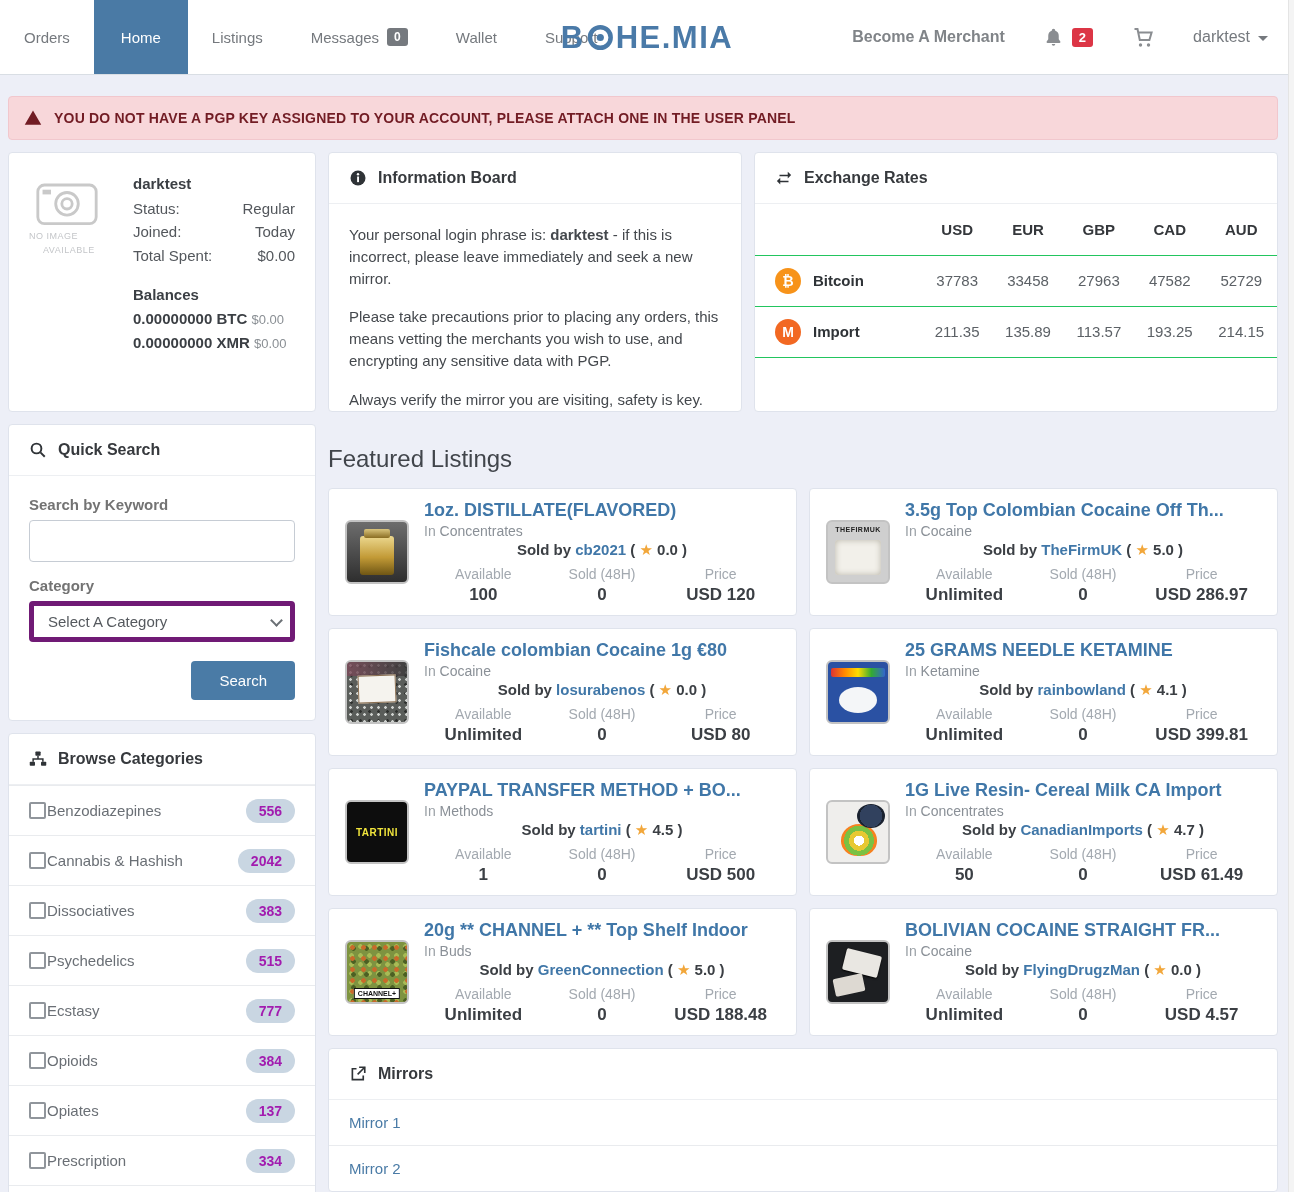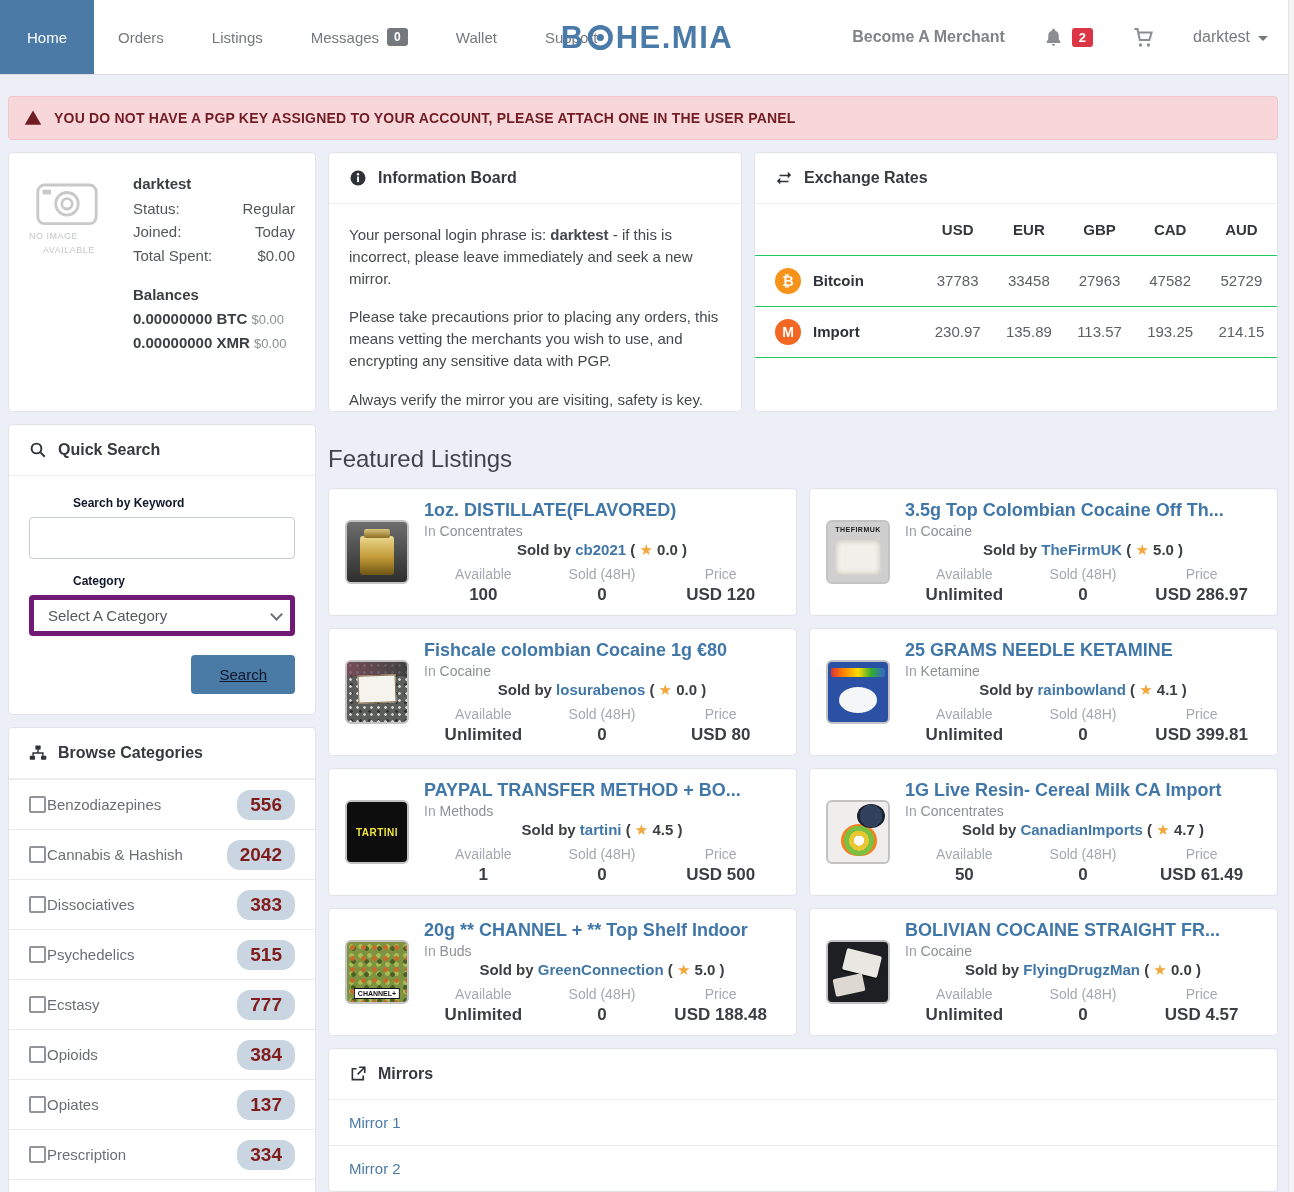--- a/index.html
+++ b/index.html
@@ -57,35 +57,35 @@
   .ex-table th, .ex-table td { text-align:center; font-size:15px; padding:0 10px; height:51px; border-bottom:1px solid #22c55e; }
   .ex-table th { color:#34373b; }
   .ex-table td { color:#5c6166; }
   .ex-table .coin-col { text-align:left; padding-left:20px; width:32%; }
   .coin { display:flex; align-items:center; gap:12px; font-weight:bold; color:#2f3337; font-size:15px; }
   .coin-ico { width:26px; height:26px; border-radius:50%; color:#fff; font-weight:bold; font-size:14px; display:flex; align-items:center; justify-content:center; flex:none; }
 
   
   .sidebar { flex:0 0 308px; }
   .qs-body { padding:20px; }
-  .qs-label { font-size:12px; font-weight:bold; color:#0f172a; margin-bottom:7px;margin-left:44px; }
+  .qs-label { font-size:15px; font-weight:bold; color:#737373; margin-bottom:7px; }
   .qs-input { width:100%; height:42px; border:1px solid #c6ccd4; border-radius:4px; font-size:15px; padding:0 12px; margin-bottom:15px; outline:none; font-family:inherit; }
   .sel-wrap { position:relative; margin-bottom:19px; }
   .qs-select { width:100%; height:41px; border:5px solid #701a75; border-radius:4px; font-size:15px; color:#55595e; padding:0 14px; appearance:none; -webkit-appearance:none; background:#fff; font-family:inherit; }
   .sel-chev { position:absolute; right:14px; top:15px; width:9px; height:9px; border-right:2px solid #6b7075; border-bottom:2px solid #6b7075; transform:rotate(45deg); pointer-events:none; }
   .qs-btnrow { text-align:right; }
-  .qs-btn { background:#4a7ba6; color:#0f172a; border:none; border-radius:4px; font-size:15px; padding:11px 28px; cursor:pointer; font-family:inherit;text-decoration:underline; }
+  .qs-btn { background:#4a7ba6; color:#ffffff; border:none; border-radius:4px; font-size:15px; padding:11px 28px; cursor:pointer; font-family:inherit; }
 
   .cat-card { margin-top:12px; }
   .cat-row { display:flex; align-items:center; justify-content:space-between; padding:12px 20px; border-top:1px solid #e9ebee; height:50px; cursor:pointer; }
   .cat-row:first-of-type { border-top:none; }
   .cat-left { display:flex; align-items:center; gap:1px; }
   .cat-check { width:17px; height:17px; appearance:none; -webkit-appearance:none; border:2px solid #90959b; border-radius:2px; background:#fff; cursor:pointer; }
   .cat-label { font-size:15px; color:#6a6f75; }
-  .cat-badge { background:#c9d6e2; color:#7f1d1d; font-size:19px; font-weight:bold; border-radius:13px; padding:4px 13px; min-width:44px; text-align:center; }
+  .cat-badge { background:#c9d6e2; color:#a21caf; font-size:14px; font-weight:bold; border-radius:13px; padding:4px 13px; min-width:44px; text-align:center; }
 
   
   .main-col { flex:1; min-width:0; }
   .feat-title { font-size:24px; font-weight:400; color:#41454b; margin:21px 0 15px 0; }
   .feat-grid { display:grid; grid-template-columns:1fr 1fr; gap:12px; }
   .listing { padding:14px 16px; display:flex; align-items:center; gap:15px; height:128px; }
   .thumb { width:64px; height:64px; border-radius:6px; border:2px solid #c3c3c3; position:relative; overflow:hidden; flex:none; display:flex; align-items:center; justify-content:center; cursor:pointer; }
   .l-content { flex:1; min-width:0; }
   .l-title { font-size:18px; font-weight:bold; color:#4077a8; text-decoration:none; white-space:nowrap; overflow:hidden; text-overflow:ellipsis; display:block; }
   .l-cat { font-size:14px; color:#9aa0a6; margin:2px 0 2px 0; }
@@ -129,27 +129,27 @@
 
   
   .scroll-strip { position:fixed; top:0; right:0; width:6px; height:100%; background:#f4f4f4; border-left:1px solid #e4e4e4; }
 </style>
 </head>
 <body>
 
 <div class="navbar">
   <div class="nav-left">
 
+      <a href="#" class="nav-item">
+        <span>Orders</span>
+
+      </a>
+
       <a href="#" class="nav-item active">
         <span>Home</span>
-
-      </a>
-
-      <a href="#" class="nav-item">
-        <span>Orders</span>
 
       </a>
 
       <a href="#" class="nav-item">
         <span>Listings</span>
 
       </a>
 
       <a href="#" class="nav-item">
         <span>Messages</span>
@@ -308,21 +308,21 @@
               <td>52729</td>
             </tr>
 
             <tr>
               <td class="coin-col">
                 <span class="coin">
                   <span class="coin-ico" style="background: rgb(242, 104, 34);">M</span>
                   <span>Import</span>
                 </span>
               </td>
-              <td>230.97</td>
+              <td>211.35</td>
               <td>135.89</td>
               <td>113.57</td>
               <td>193.25</td>
               <td>214.15</td>
             </tr>
 
         </tbody>
       </table>
     </div>
   </div>

